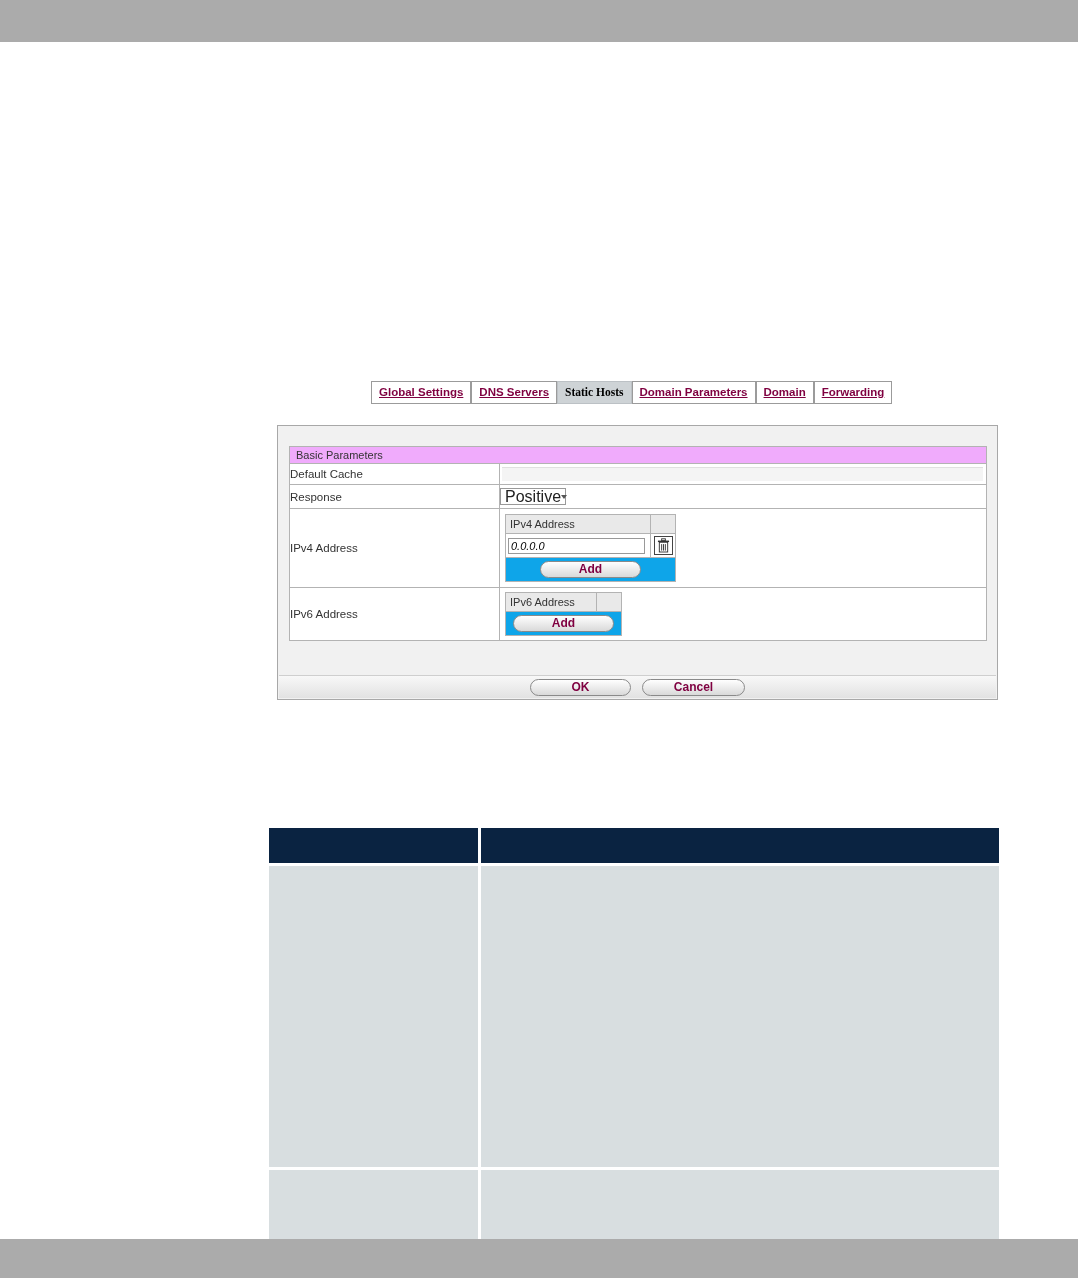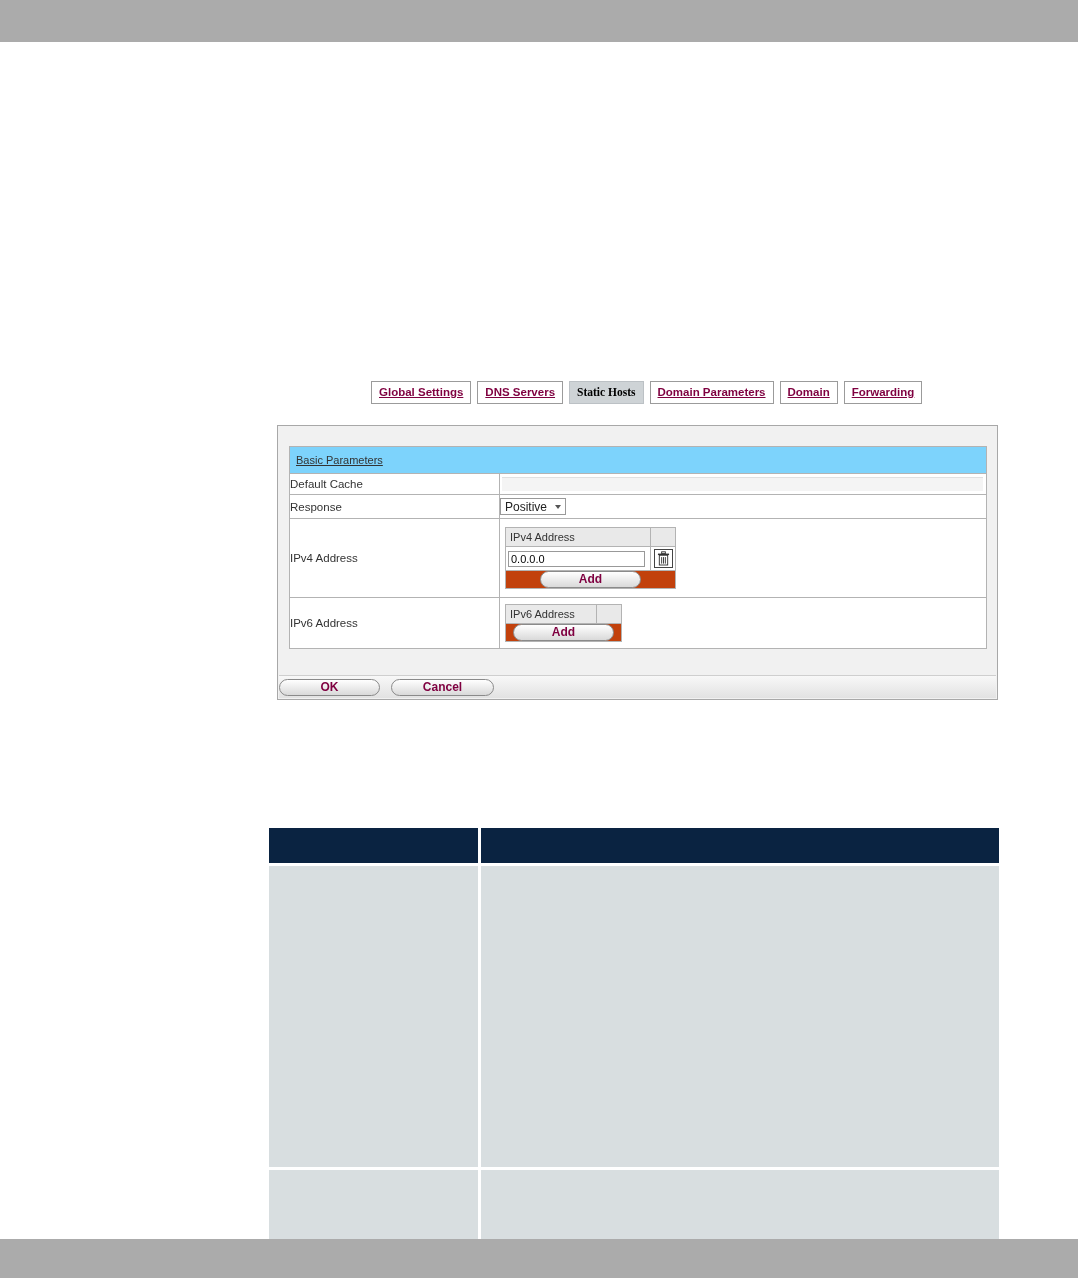--- a/index.html
+++ b/index.html
@@ -9,21 +9,21 @@
     background: #ffffff;
     font-family: "Liberation Sans", sans-serif;
     overflow: hidden;
   }
 
   
   .top-bar    { position: absolute; left: 0; top: 0;      width: 1078px; height: 42px; background: #ababab; }
   .bottom-bar { position: absolute; left: 0; top: 1239px; width: 1078px; height: 39px; background: #ababab; }
 
   
-  .tab-bar { position: absolute; left: 371px; top: 381px; display: flex; gap: 6px; }
+  .tab-bar { position: absolute; left: 371px; top: 381px; display: flex; }
   .tab {
     height: 23px; line-height: 21px; padding: 0 7px;
     border: 1px solid #9b9b9b; background: #ffffff;
     font-size: 11.5px; font-weight: bold; color: #7f0040;
     text-decoration: underline; white-space: nowrap; cursor: pointer;
   }
   .tab.active {
     background: #ced3d6; border-color: #bcc1c5;
     color: #000000; text-decoration: none; font-family: Liberation Serif, serif;
   }
@@ -33,80 +33,80 @@
     position: absolute; left: 277px; top: 425px; width: 721px; height: 275px;
     background: #f1f1f1; border: 1px solid #a8a8a8;
   }
   .form-table {
     position: absolute; left: 11px; top: 20px; width: 698px;
     border-collapse: collapse; background: #ffffff;
     font-size: 11.5px; color: #333333;
   }
   .form-table td { border: 1px solid #b3b3b3; padding: 0; vertical-align: middle; }
   .section-header td {
-    background: #7dd3fc; height: 27px; padding-left: 6px;
-    color: #333333; font-size: 11px; text-decoration: underline;
+    background: #f0abfc; height: 17px; padding-left: 6px;
+    color: #333333; font-size: 11px;
   }
   .label-cell { width: 210px; padding-left: 7px; }
   .value-cell { padding-left: 5px; }
   .row-default-domain td { height: 21px; }
   .row-dns-hostname td  { height: 24px; }
   .row-response td      { height: 24px; }
   .row-ipv4 td          { height: 79px; }
   .row-ipv6 td          { height: 51px; }
 
   .readonly-strip { margin: 2px 3px 2px 2px; height: 14px; background: #f4f4f4; border-top: 1px solid #e0e0e0; }
 
   .text-input {
     width: 135px; height: 16px; border: 1px solid #999999;
     font-family: "Liberation Sans", sans-serif; font-size: 11px; padding: 0 2px;
     background: #ffffff;
   }
 
   .select-box {
     display: inline-flex; align-items: center; justify-content: space-between;
     width: 66px; height: 17px; border: 1px solid #999999; background: #ffffff;
-    padding: 0 4px; font-size: 12px; color: #222222; cursor: pointer;
+    padding: 0 4px; font-size: 16px; color: #222222; cursor: pointer;
   }
   .select-arrow {
     width: 0; height: 0;
     border-left: 3px solid transparent; border-right: 3px solid transparent;
     border-top: 4px solid #555555;
   }
 
   
   .widget { border-collapse: collapse; margin: 4px 0 4px 5px; background: #ffffff; font-size: 11px; color: #333; }
   .widget td { border: 1px solid #b3b3b3; padding: 0; }
   .widget .w-header td { background: #e9e9e9; height: 19px; padding: 0 4px; }
   .widget .w-main { width: 145px; }
   .widget .w-main-narrow { width: 91px; }
   .widget .w-extra { width: 25px; }
   .widget .w-input-row td { height: 24px; }
-  .widget .w-input-row .text-input { margin-left: 2px; width: 137px; }
-  .widget .w-add-row td { background: #c2410c; height: 18px; text-align: center; }
+  .widget .w-input-row .text-input { margin-left: 2px; width: 137px; font-style: italic; }
+  .widget .w-add-row td { background: #0ea5e9; height: 24px; text-align: center; }
 
   .trash-btn {
     display: flex; align-items: center; justify-content: center;
     width: 19px; height: 19px; margin: 0 auto;
     border: 1px solid #444444; background: #ffffff; cursor: pointer;
   }
 
   .pill-btn {
     display: inline-block; height: 17px; line-height: 15px;
     border: 1px solid #8a8a8a; border-radius: 9px;
     background: linear-gradient(#ffffff, #d9d9d9);
     color: #7f0040; font-weight: bold; font-size: 12px; text-align: center;
     cursor: pointer; font-family: "Liberation Sans", sans-serif;
   }
   .add-btn { width: 101px; }
 
   .button-bar {
     position: absolute; left: 1px; right: 1px; bottom: 1px; height: 23px;
     background: linear-gradient(#f8f8f8, #e2e2e2); border-top: 1px solid #cfcfcf;
-    display: flex; align-items: center; gap: 11px;
+    display: flex; justify-content: center; align-items: center; gap: 11px;
   }
   .ok-btn { width: 101px; }
   .cancel-btn { width: 103px; }
 
   
   .doc-table {
     position: absolute; left: 269px; top: 828px; width: 730px;
     display: grid;
     grid-template-columns: 209px 518px;
     grid-template-rows: 35px 301px 69px;

